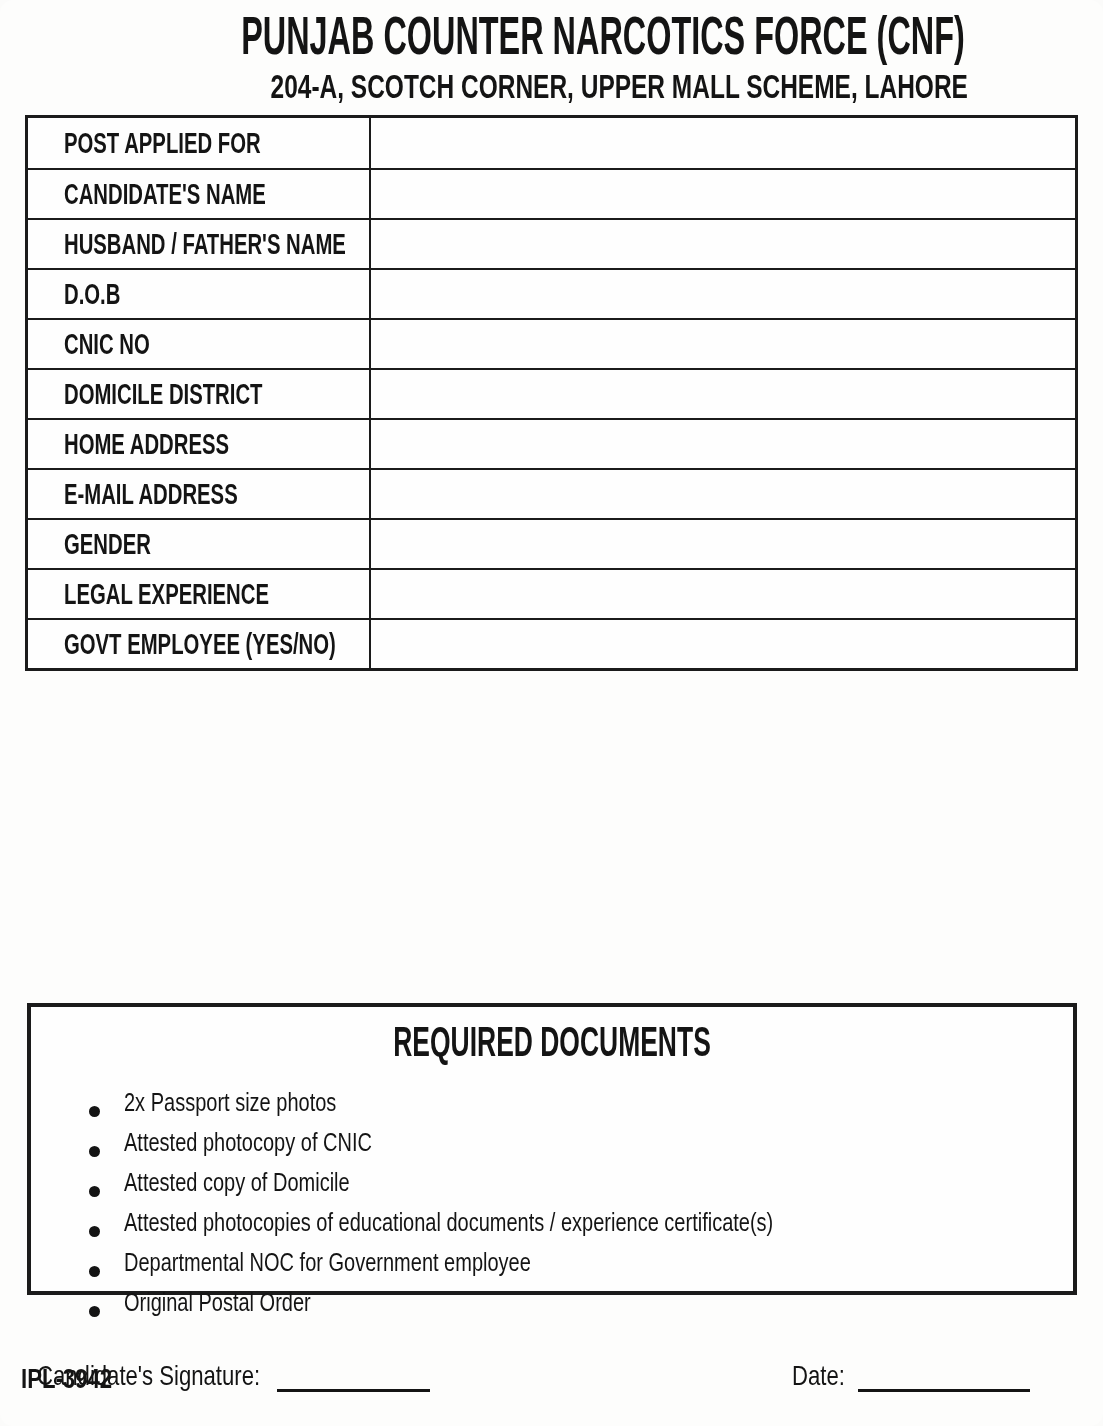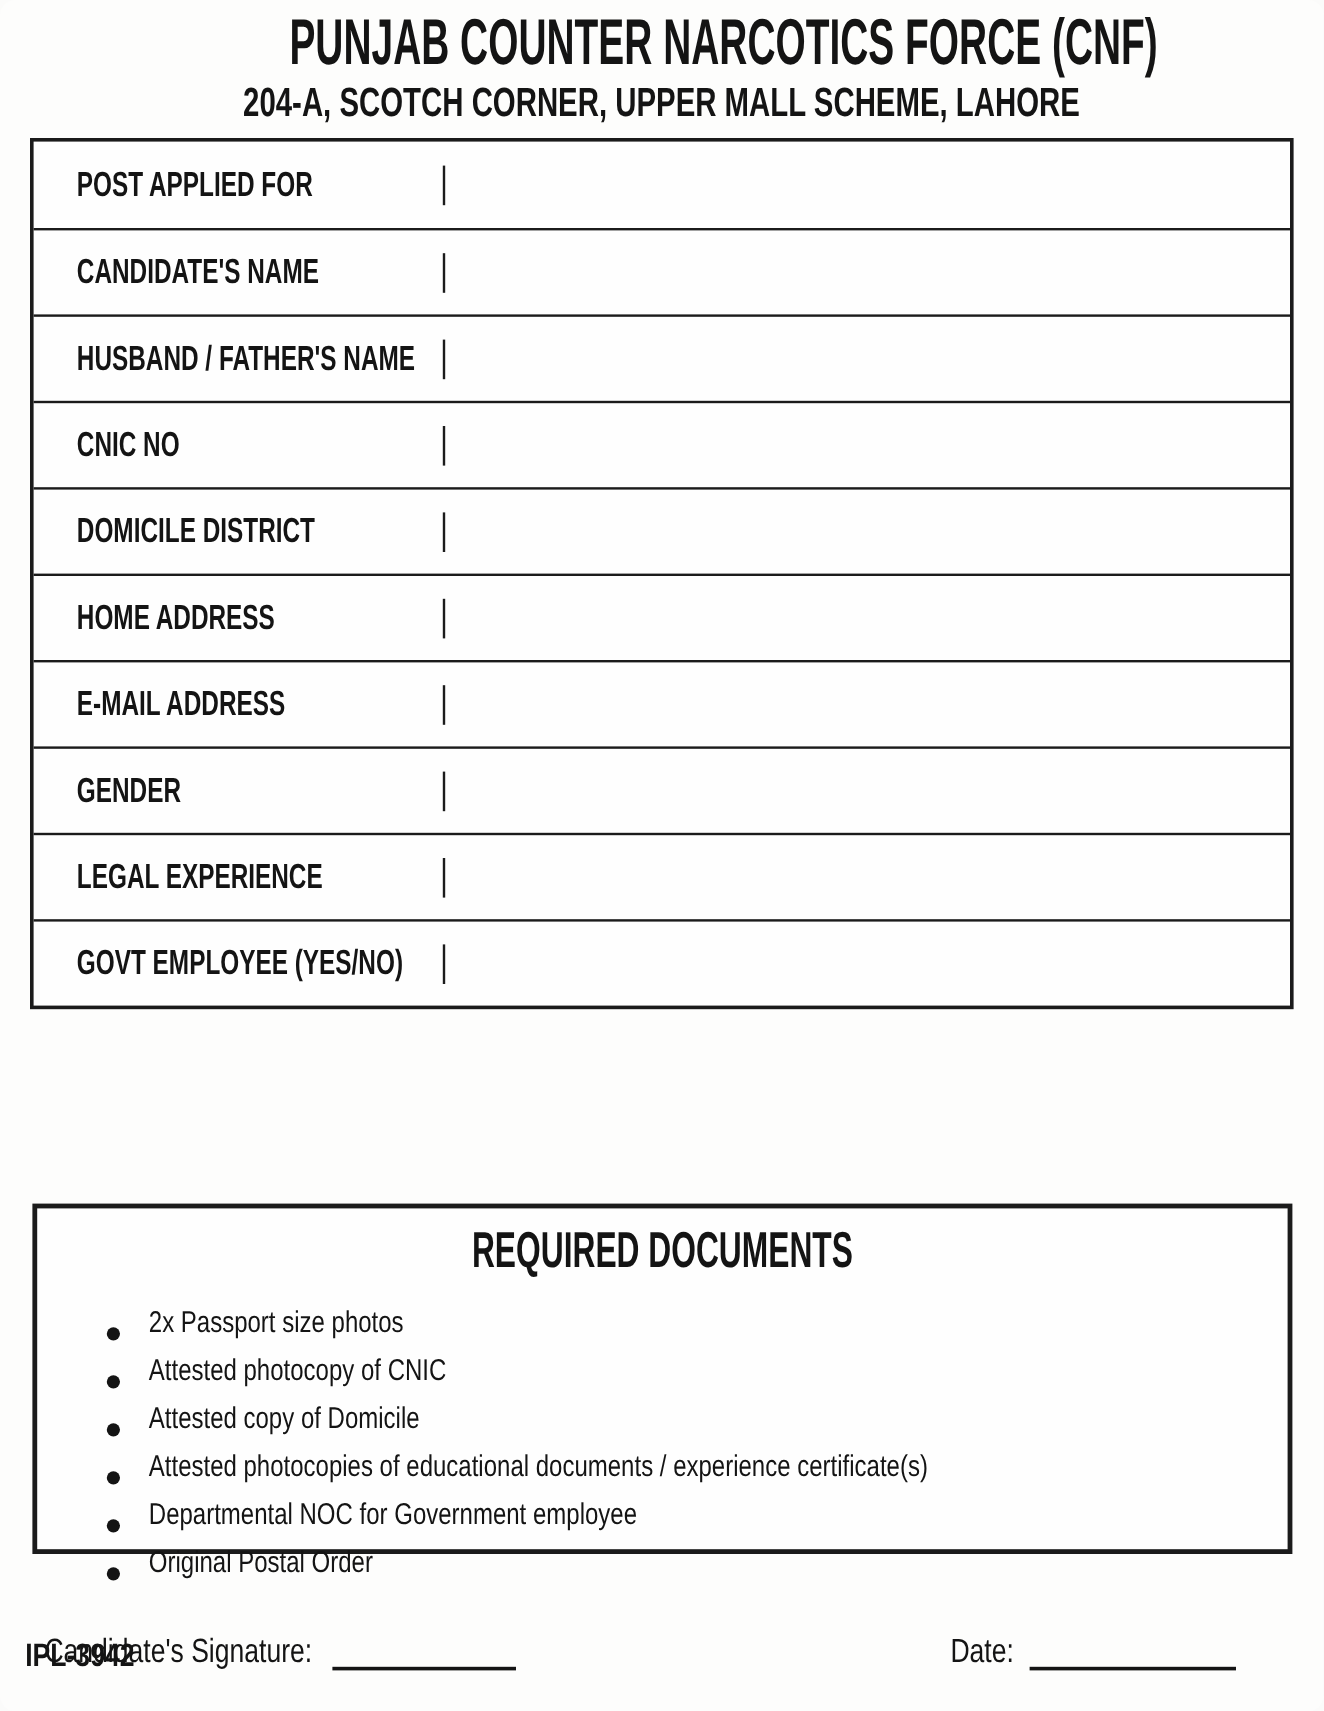--- a/index.html
+++ b/index.html
@@ -34,21 +34,21 @@
   .title {
     display: inline-block;
     font-size: 54px;
     font-weight: bold;
     letter-spacing: 0px;
     transform: scaleX(0.60);
     transform-origin: 50% 50%;
     white-space: nowrap;
     line-height: 1.0;
   }
-  .subtitle-line { text-align: center; margin-top: 7px; white-space: nowrap; }
+  .subtitle-line { text-align: right; margin-top: 7px; white-space: nowrap; }
   .subtitle {
     display: inline-block;
     font-size: 34px;
     font-weight: bold;
     transform: scaleX(0.72);
     transform-origin: 50% 50%;
     white-space: nowrap;
     line-height: 1.0;
   }
 
@@ -57,24 +57,23 @@
     position: absolute;
     left: 25px;
     top: 115px;
     width: 1053px;
     box-sizing: border-box;
     border: 3px solid #1b1b1b;
     background: #fefefe;
   }
   .row {
     display: flex;
-    height: 72px;
+    height: 50px;
     box-sizing: border-box;
     border-top: 2px solid #1b1b1b;
-    align-items: center;
   }
   .row:first-child { border-top: none; }
   .cell-label {
     width: 343px;
     box-sizing: border-box;
     border-right: 2px solid #1b1b1b;
     display: flex;
     align-items: center;
     padding-left: 36px;
     flex: none;
@@ -247,20 +246,28 @@
 
     <div class="row">
       <div class="cell-label">
         <span class="label-text">HUSBAND / FATHER'S NAME</span>
       </div>
       <div class="cell-value">
         <span class="value-text"></span>
       </div>
     </div>
 
+    <div class="row">
+      <div class="cell-label">
+        <span class="label-text">D.O.B</span>
+      </div>
+      <div class="cell-value">
+        <span class="value-text"></span>
+      </div>
+    </div>
 
     <div class="row">
       <div class="cell-label">
         <span class="label-text">CNIC NO</span>
       </div>
       <div class="cell-value">
         <span class="value-text"></span>
       </div>
     </div>
 

